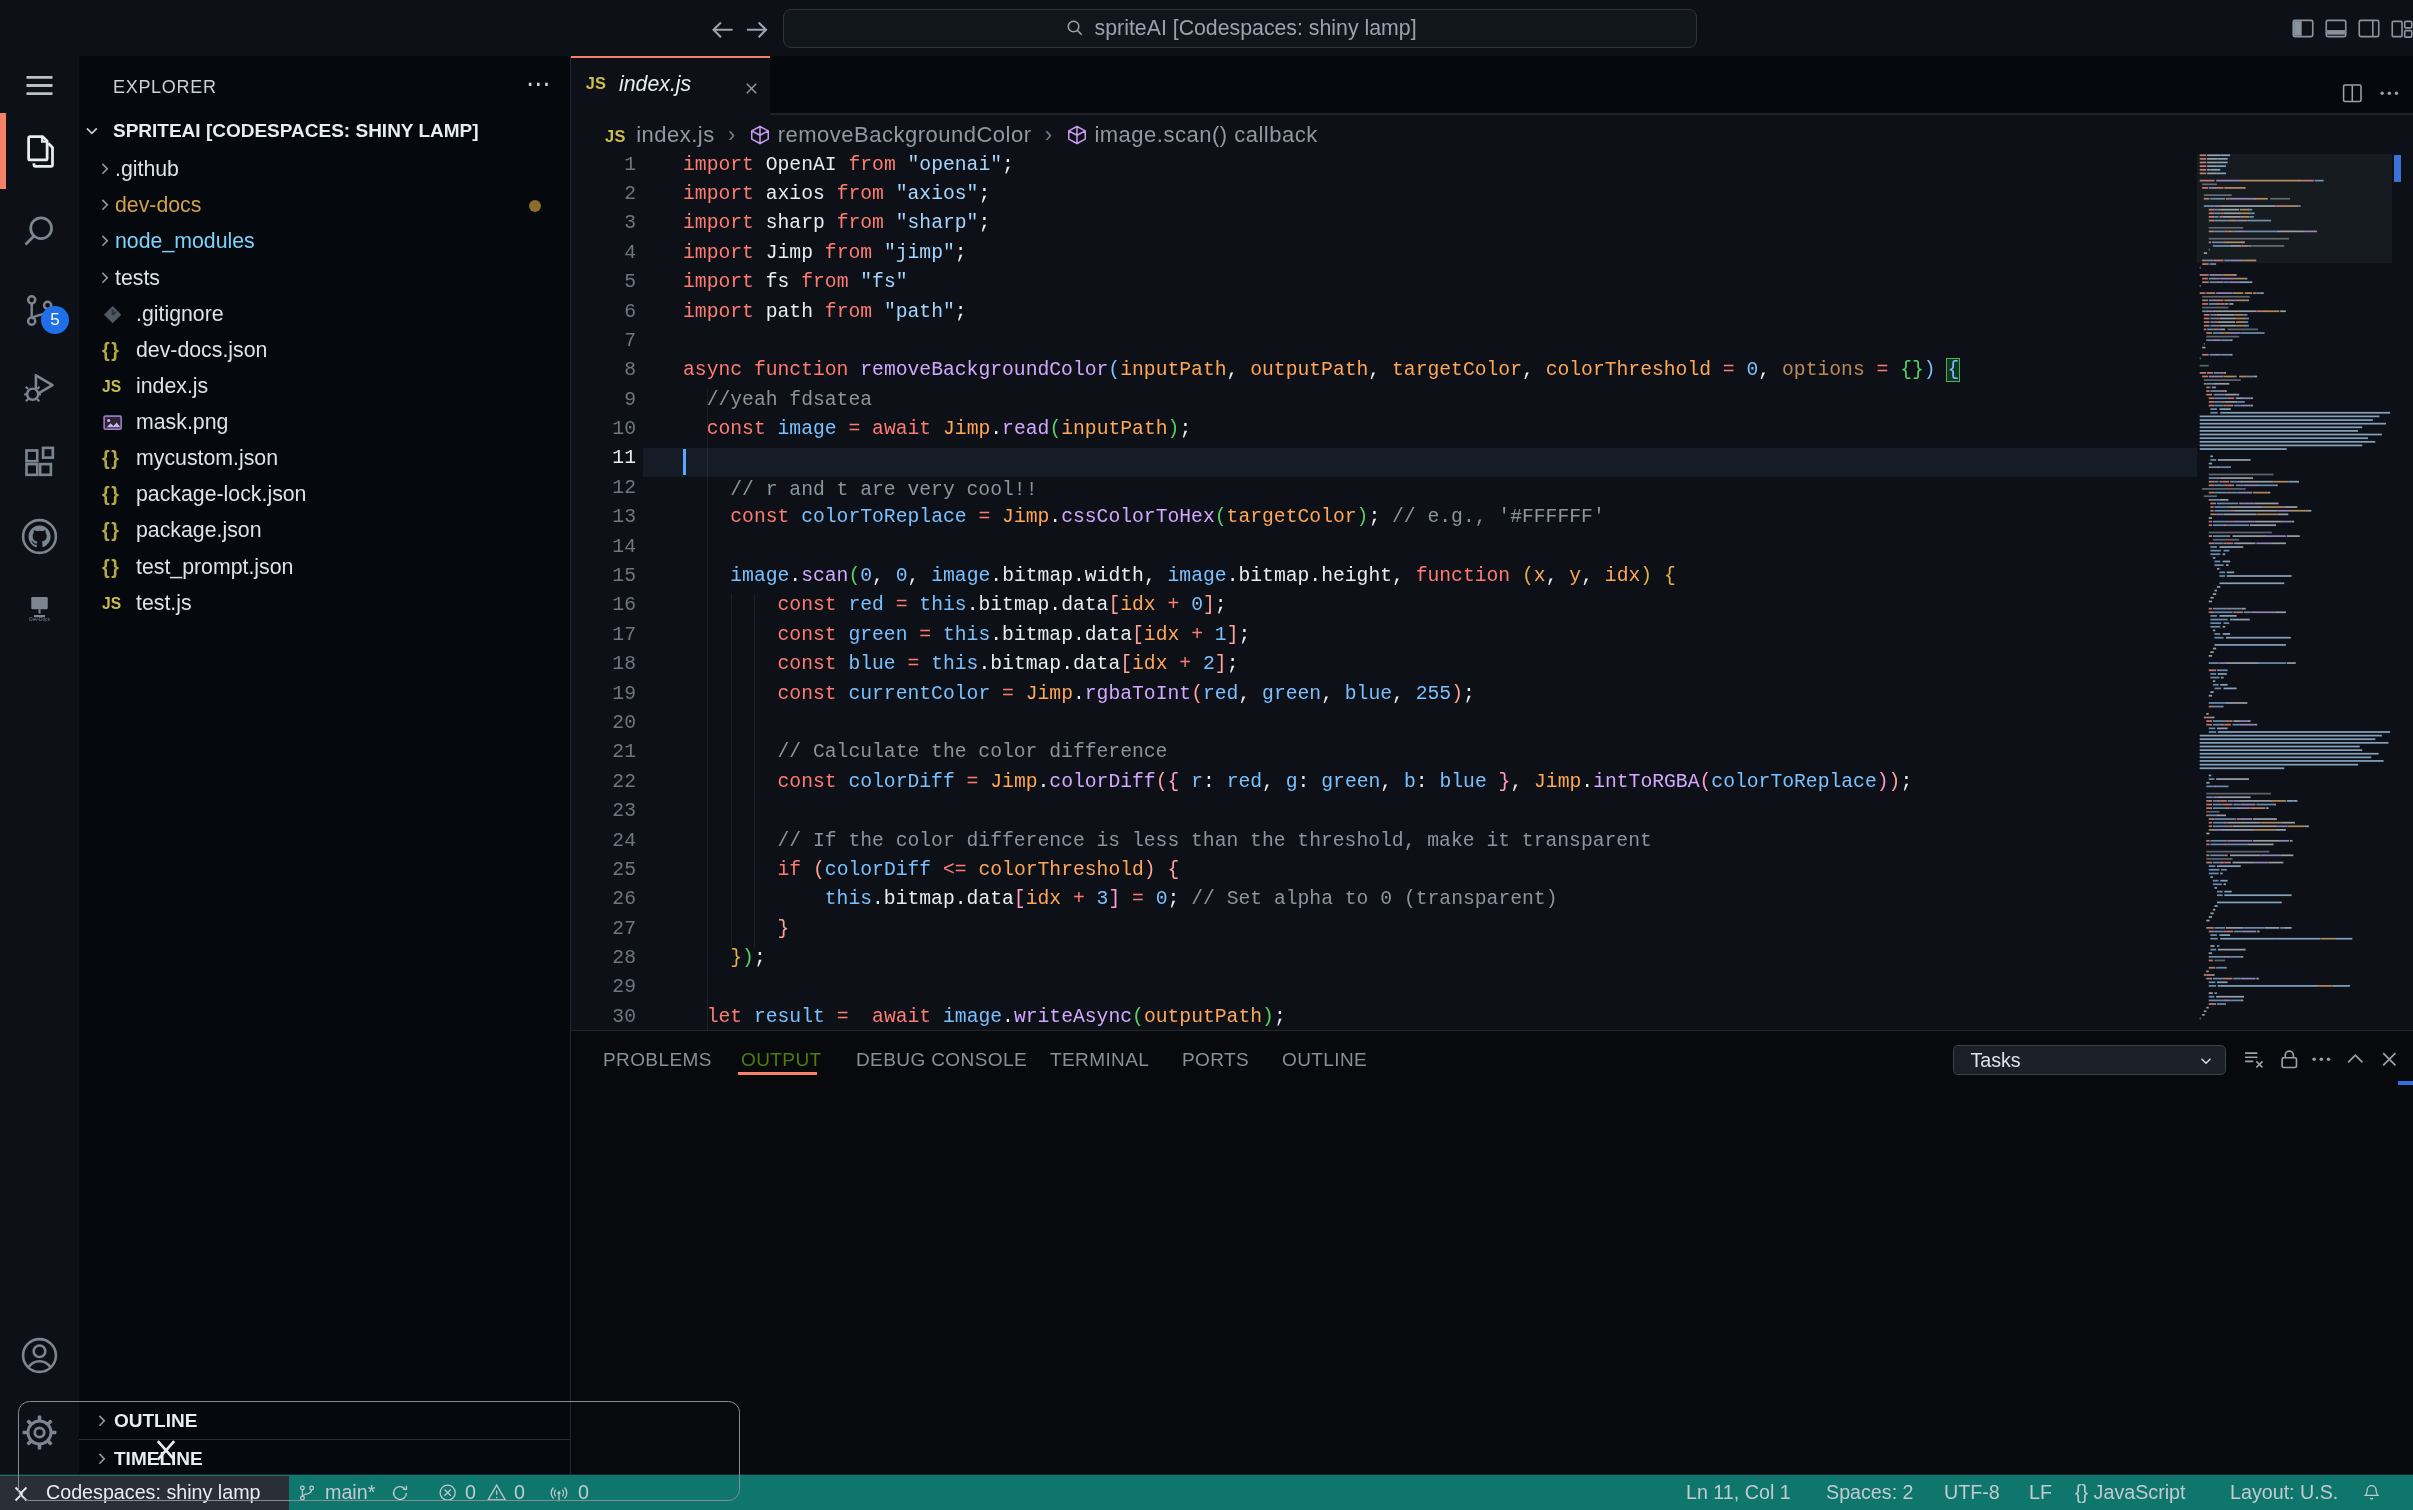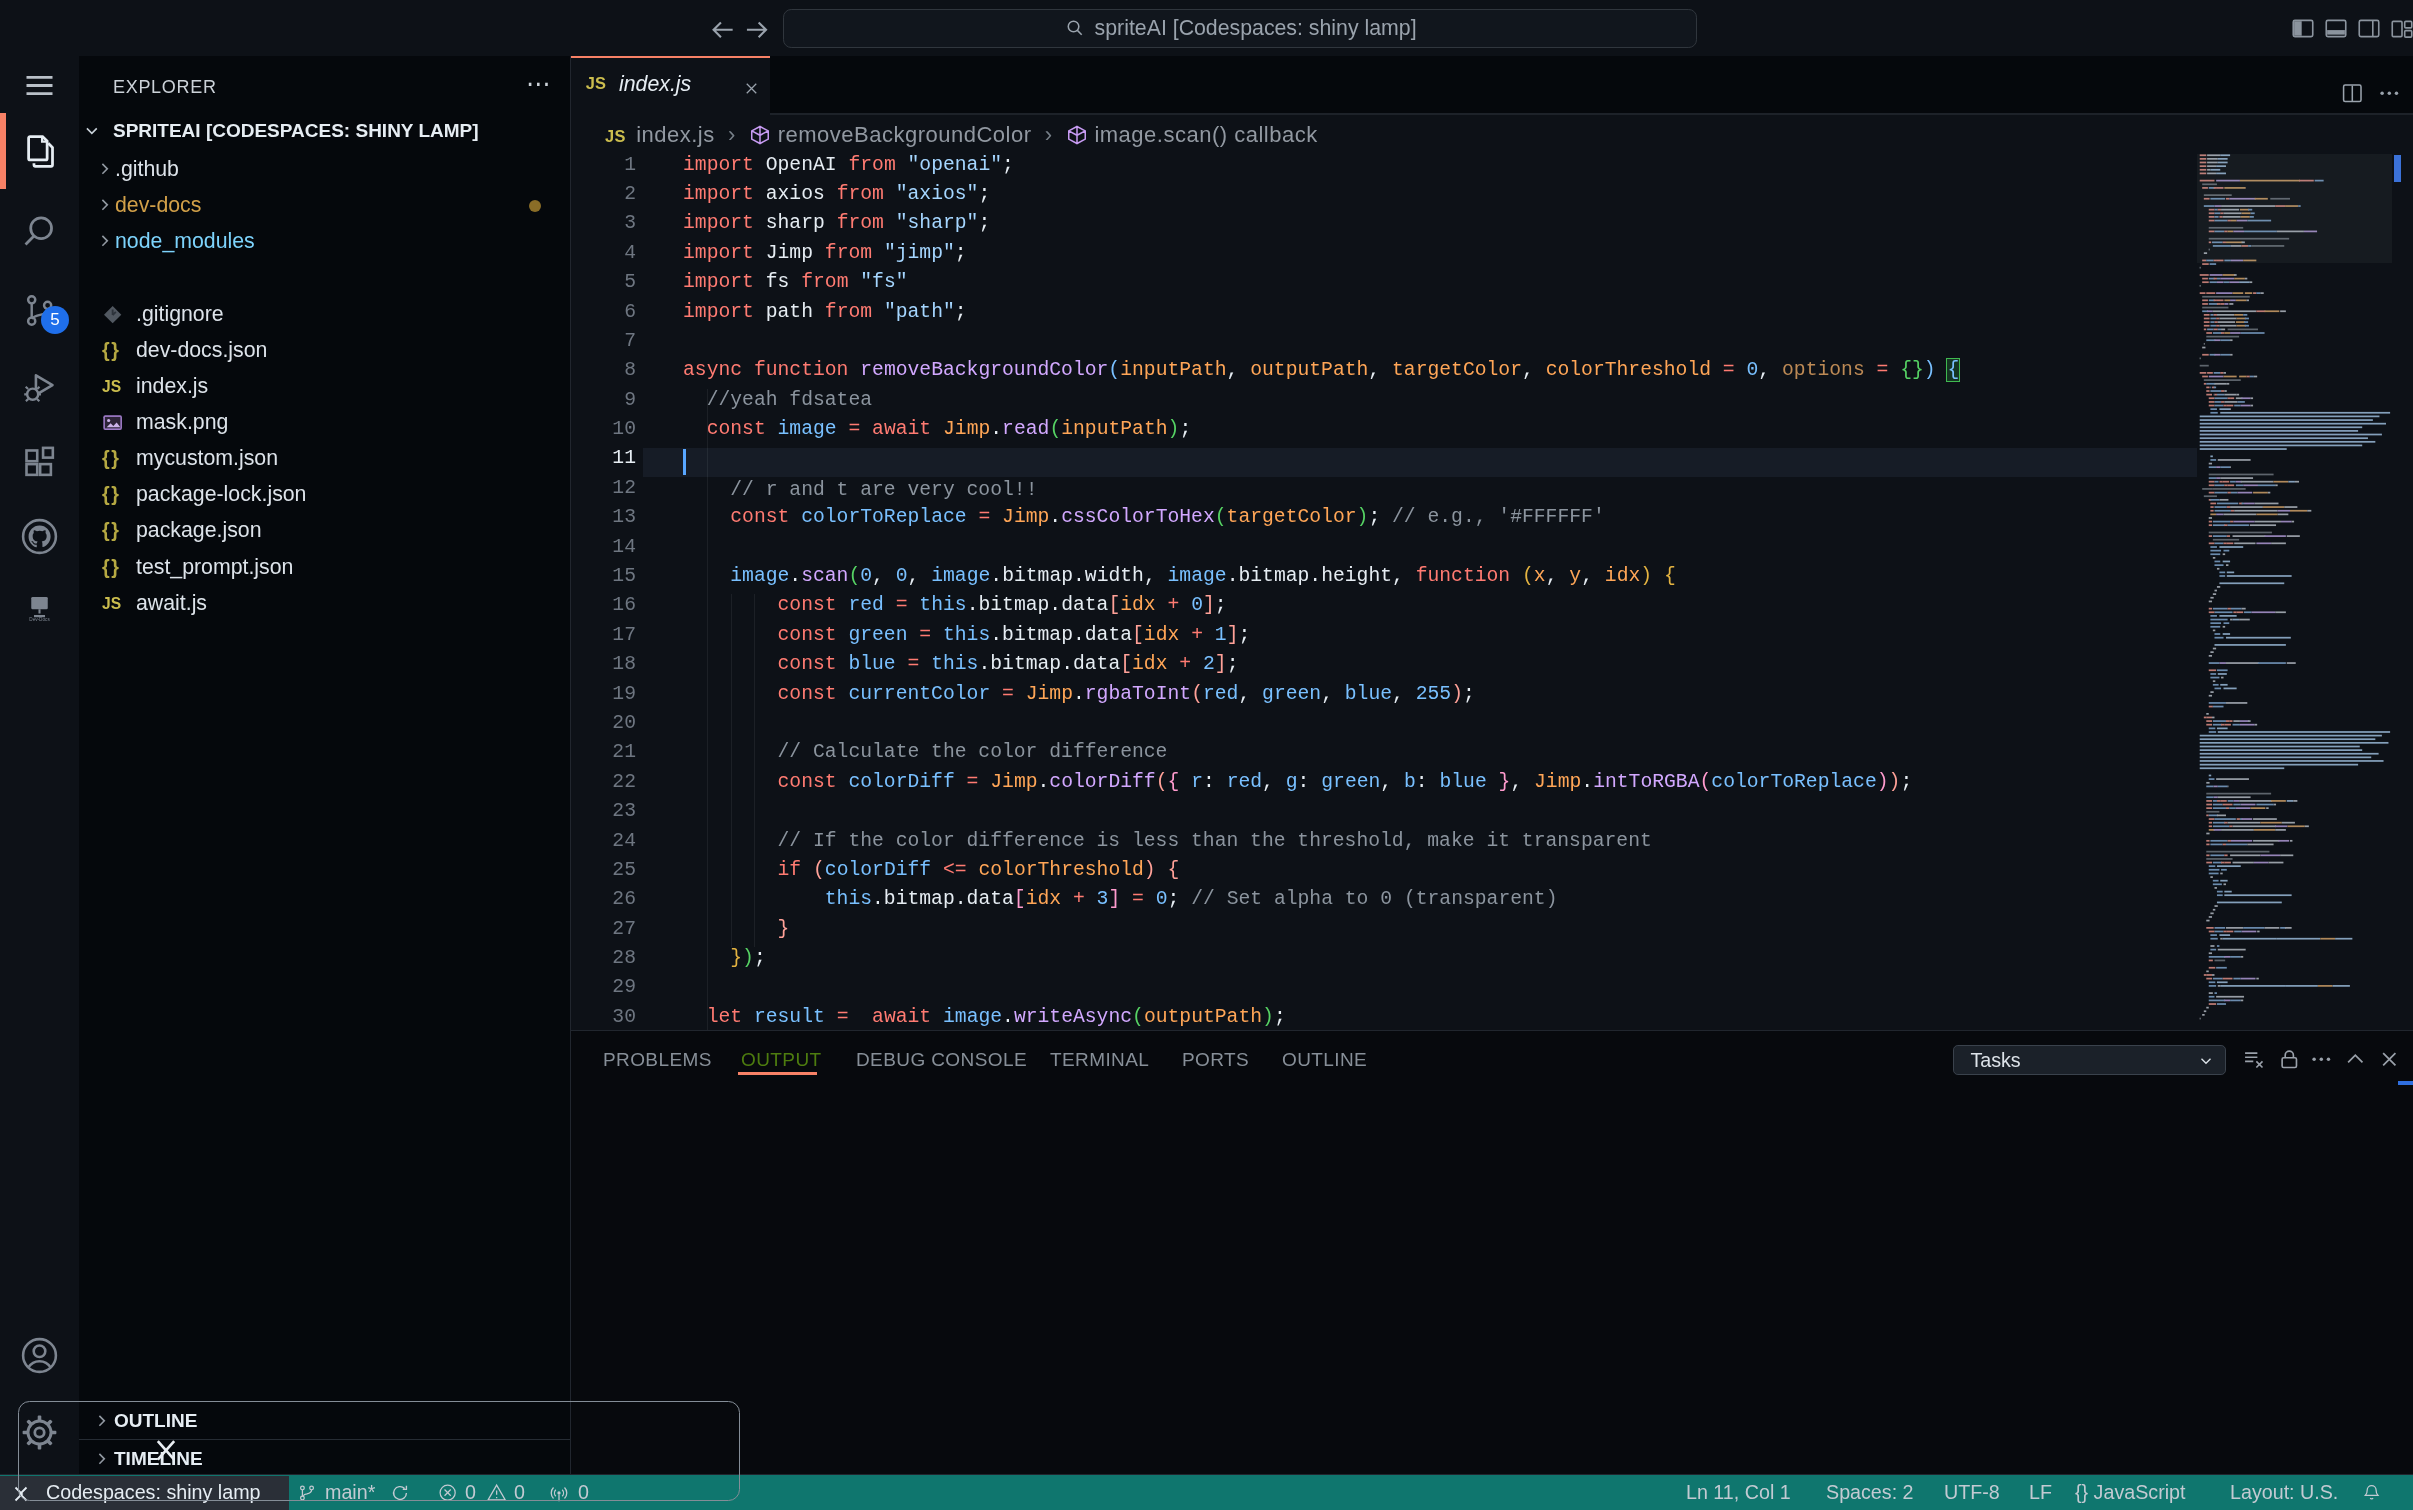--- a/index.html
+++ b/index.html
@@ -157,20 +157,28 @@
       <span class="lbl" style="left:36px;color:#d2a049">dev-docs</span>
     </div>
 <div class="row" style="top:167px">
       <span class="tw" style="left:16.4px">
         <svg class="cv" viewBox="0 0 16 16" width="19.7" height="19.7">
           <path d="M6 4l4 4-4 4" fill="none" stroke="#9198a1" stroke-width="1.3"></path>
         </svg>
       </span>
       <span class="lbl" style="left:36px;color:#7dd3fc">node_modules</span>
     </div>
+<div class="row" style="top:204px">
+      <span class="tw" style="left:16.4px">
+        <svg class="cv" viewBox="0 0 16 16" width="19.7" height="19.7">
+          <path d="M6 4l4 4-4 4" fill="none" stroke="#9198a1" stroke-width="1.3"></path>
+        </svg>
+      </span>
+      <span class="lbl" style="left:36px;color:#dde3ea">tests</span>
+    </div>
 <div class="row" style="top:240px">
       <span class="tw" style="left:23px">
         <svg class="fico" viewBox="0 0 16 16" width="21.3" height="21.3">
           <path d="M8 1.5l6.5 6.5-6.5 6.5L1.5 8z" fill="#515861"></path>
           <path d="M8 4.2v4.1M8 8.3l2.4-2.4" stroke="#2d333b" stroke-width="1.4" fill="none"></path>
         </svg>
       </span>
       <span class="lbl" style="left:57px;color:#dde3ea">.gitignore</span>
     </div>
 <div class="row" style="top:276px">
@@ -217,21 +225,21 @@
 <div class="row" style="top:493px">
       <span class="tw" style="left:23px">
         <span class="fico" style="color:#b5a842;font-weight:700">{ }</span>
       </span>
       <span class="lbl" style="left:57px;color:#dde3ea">test_prompt.json</span>
     </div>
 <div class="row" style="top:529px">
       <span class="tw" style="left:23px">
         <span class="fico" style="color:#cbbd4e;font-weight:700;font-size:15.6px;letter-spacing:0">JS</span>
       </span>
-      <span class="lbl" style="left:57px;color:#dde3ea">await.js</span>
+      <span class="lbl" style="left:57px;color:#dde3ea">test.js</span>
     </div>
 <div class="dot"></div>
   <div style="position:absolute;left:0px;top:1345px;width:491px;height:0.8px;background:#262c34"></div>
   <div class="row" style="top:1347px">
       <span class="tw" style="left:13px">
         <svg class="cv" viewBox="0 0 16 16" width="19.7" height="19.7">
           <path d="M6 4l4 4-4 4" fill="none" stroke="#9198a1" stroke-width="1.3"></path>
         </svg>
       </span>
       <span class="lbl" style="left:35px;color:#e6edf3;font-weight:700;font-size:19px;top:7.4px">OUTLINE</span>

